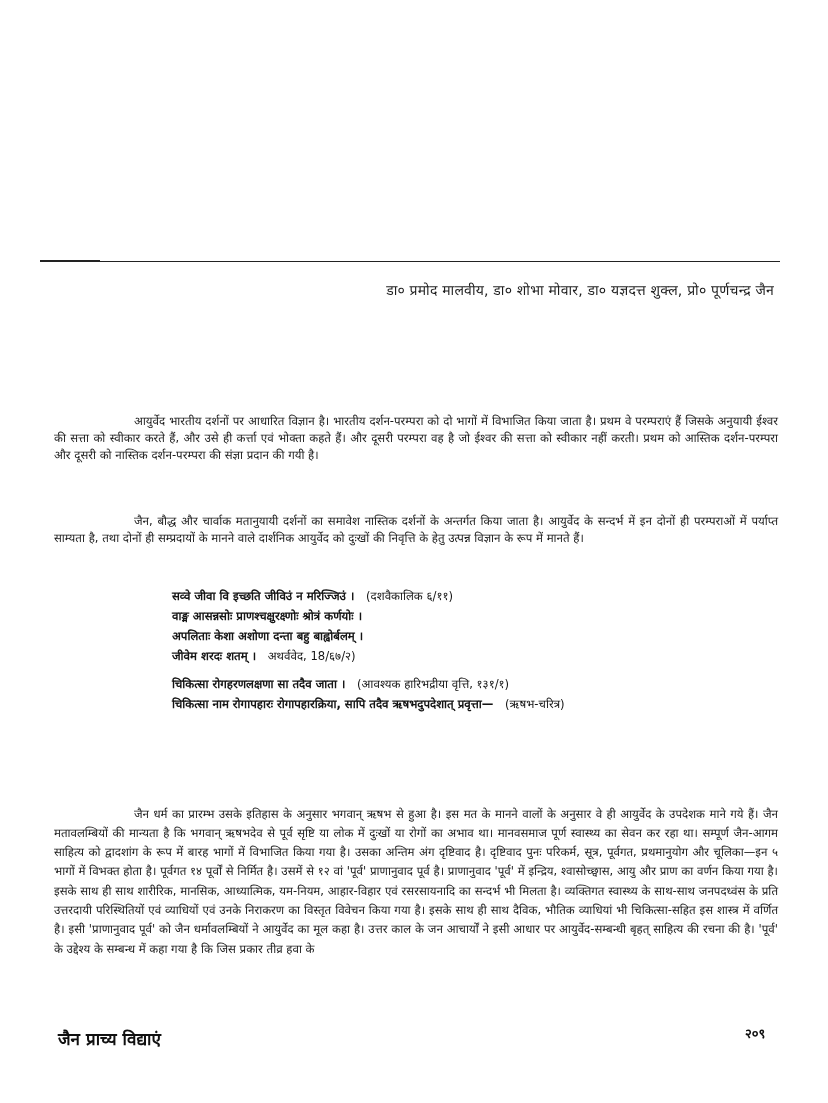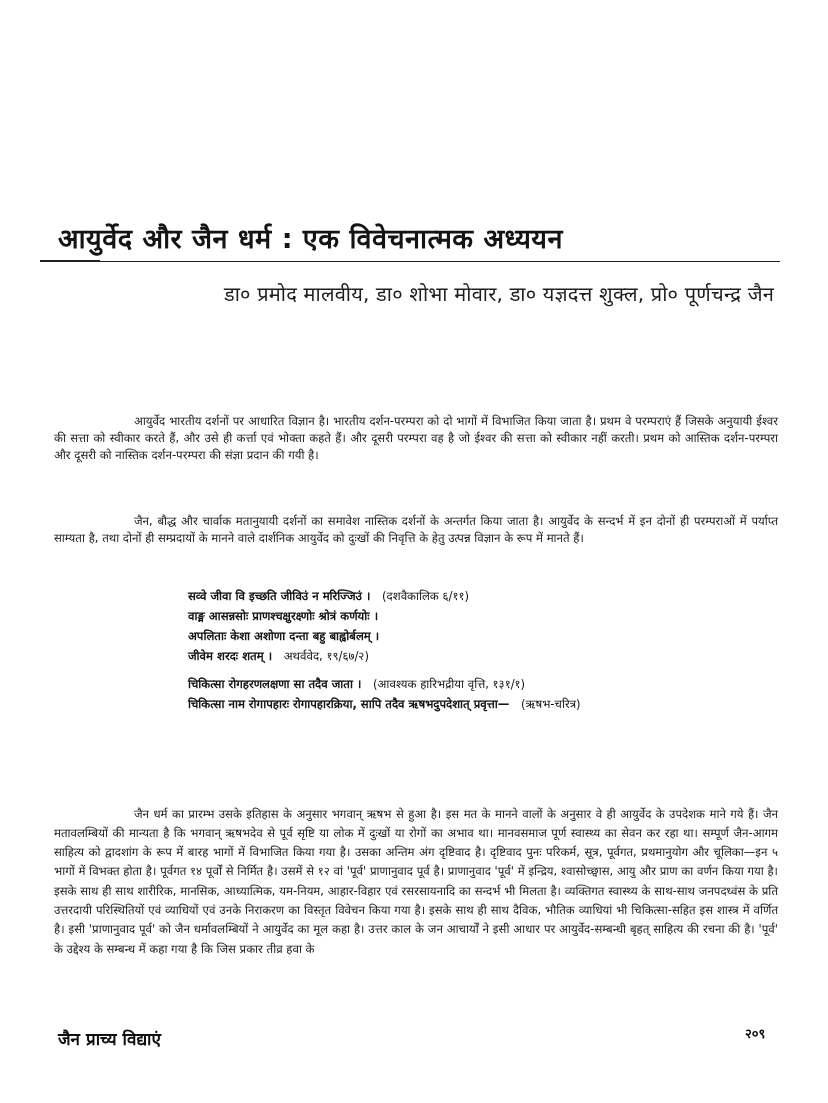--- a/index.html
+++ b/index.html
@@ -44,41 +44,41 @@
       left: 40px;
       top: 260px;
       width: 60px;
       height: 0;
       border-top: 2px solid #222;
     }
     .authors {
       position: absolute;
       right: 54px;
       top: 280px;
-      font-size: 20px;
+      font-size: 14px;
       color: #1e1e1e;
       white-space: nowrap;
       letter-spacing: 0.2px;
     }
     .para {
       position: absolute;
       left: 54px;
       width: 724px;
       font-size: 11.6px;
       line-height: 17px;
       text-align: justify;
       text-indent: 80px;
       color: #1a1a1a;
     }
     .p1 { top: 401px; }
     .p2 { top: 501px; }
     .p4 { top: 793px; line-height: 19.3px; }
     .quotes {
       position: absolute;
-      left: 188px;
+      left: 172px;
       top: 586px;
       font-size: 11.6px;
       color: #141414;
     }
     .qline {
       white-space: nowrap;
       height: 20px;
       line-height: 20px;
     }
     .qline .q-text { font-weight: bold; }
@@ -111,21 +111,20 @@
     }
     .wm-left { left: 8px; }
     .wm-center { left: 342px; }
     .wm-right { right: 8px; }
   </style>
 </head>
 <body>
 
 <div class="page">
 
-  <div class="title">आयुर्वेद और जैन धर्म : एक विवेचनात्मक अध्ययन</div>
   <div class="rule"></div>
   <div class="rule-thick"></div>
 
   <div class="authors">डा० प्रमोद मालवीय, डा० शोभा मोवार, डा० यज्ञदत्त शुक्ल, प्रो० पूर्णचन्द्र जैन</div>
 
   <p class="para p1">आयुर्वेद भारतीय दर्शनों पर आधारित विज्ञान है। भारतीय दर्शन-परम्परा को दो भागों में विभाजित किया जाता है। प्रथम वे परम्पराएं हैं जिसके अनुयायी ईश्वर की सत्ता को स्वीकार करते हैं, और उसे ही कर्त्ता एवं भोक्ता कहते हैं। और दूसरी परम्परा वह है जो ईश्वर की सत्ता को स्वीकार नहीं करती। प्रथम को आस्तिक दर्शन-परम्परा और दूसरी को नास्तिक दर्शन-परम्परा की संज्ञा प्रदान की गयी है।</p>
   <p class="para p2">जैन, बौद्ध और चार्वाक मतानुयायी दर्शनों का समावेश नास्तिक दर्शनों के अन्तर्गत किया जाता है। आयुर्वेद के सन्दर्भ में इन दोनों ही परम्पराओं में पर्याप्त साम्यता है, तथा दोनों ही सम्प्रदायों के मानने वाले दार्शनिक आयुर्वेद को दुःखों की निवृत्ति के हेतु उत्पन्न विज्ञान के रूप में मानते हैं।</p>
 
   <div class="quotes">
     <div class="qline">
@@ -133,21 +132,21 @@
       <span class="q-src">(दशवैकालिक ६/११)</span>
     </div>
     <div class="qline">
       <span class="q-text">वाङ्म आसन्नसोः प्राणश्चक्षुरक्ष्णोः श्रोत्रं कर्णयोः ।</span>
     </div>
     <div class="qline">
       <span class="q-text">अपलिताः केशा अशोणा दन्ता बहु बाह्वोर्बलम् ।</span>
     </div>
     <div class="qline">
       <span class="q-text">जीवेम शरदः शतम् ।</span>
-      <span class="q-src">अथर्ववेद, १९/६७/२)</span>
+      <span class="q-src">अथर्ववेद, 18/६७/२)</span>
     </div>
     <div class="qgap"></div>
     <div class="qline">
       <span class="q-text">चिकित्सा रोगहरणलक्षणा सा तदैव जाता ।</span>
       <span class="q-src">(आवश्यक हारिभद्रीया वृत्ति, १३१/१)</span>
     </div>
     <div class="qline">
       <span class="q-text">चिकित्सा नाम रोगापहारः रोगापहारक्रिया, सापि तदैव ऋषभदुपदेशात् प्रवृत्ता—</span>
       <span class="q-src">(ऋषभ-चरित्र)</span>
     </div>

